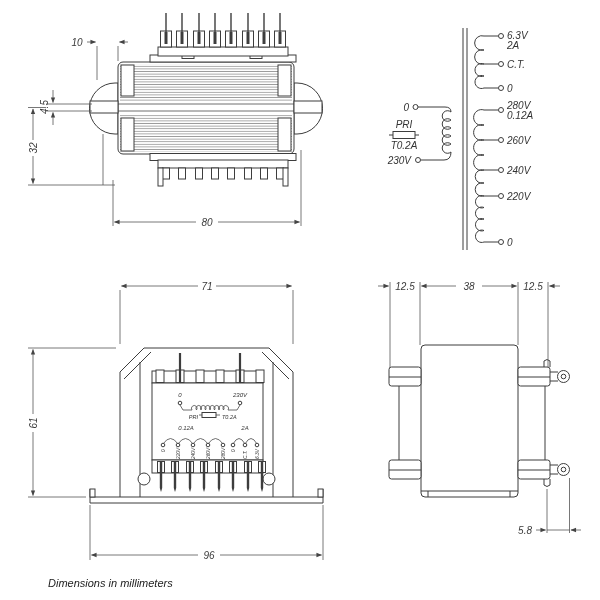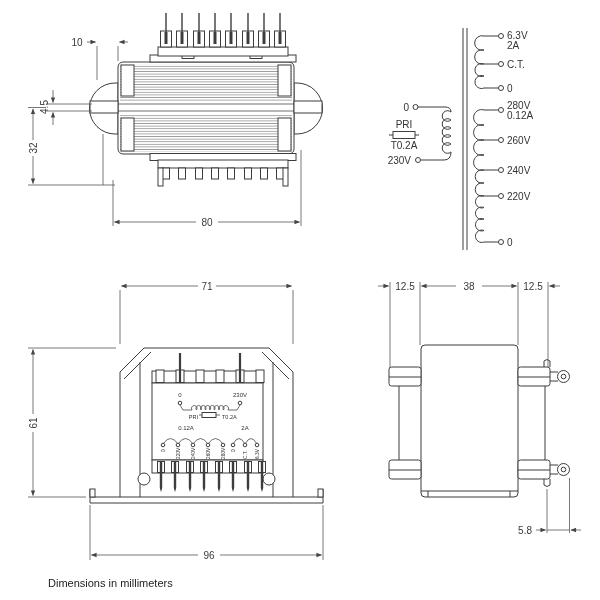--- a/index.html
+++ b/index.html
@@ -1,16 +1,16 @@
 <!DOCTYPE html>
 <html><head>
 <meta charset="utf-8">
 <style>
   html,body{margin:0;padding:0;background:#fff;}
-  #stage{width:600px;height:600px;position:relative;background:#fff;}
+  #stage{width:600px;height:600px;position:relative;background:#fff;font-style:italic;}
   svg{display:block;}
   text{font-family:"Liberation Sans","DejaVu Sans",sans-serif;fill:#333;}
   .ln{stroke:#3d3d3d;stroke-width:1;fill:none;}
   .fw{fill:#ffffff;stroke:#3d3d3d;stroke-width:1;}
   .thin{stroke:#4a4a4a;stroke-width:0.8;fill:none;}
   .dim{stroke:#555;stroke-width:0.8;fill:none;}
   .dimt{font-size:10px;fill:#3a3a3a;}
   .small6{font-size:6px;}
   .small55{font-size:5.5px;}
   .small48{font-size:4.8px;}

